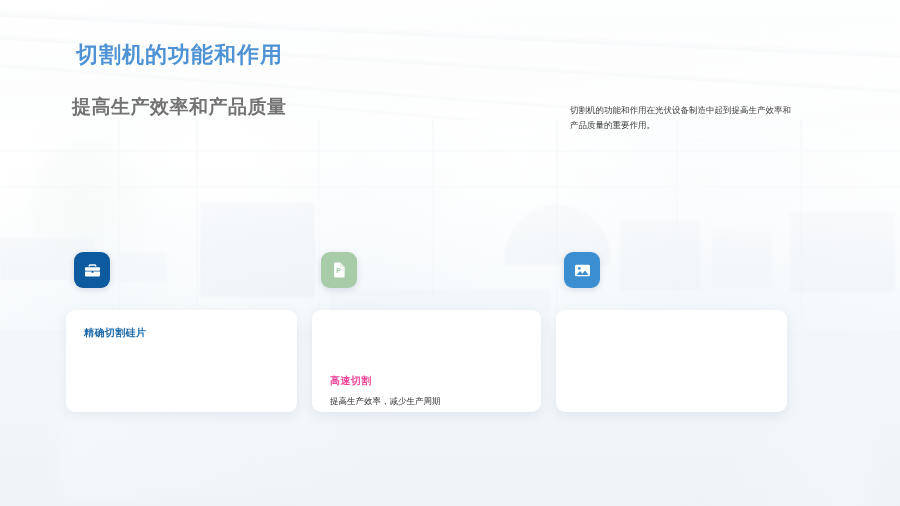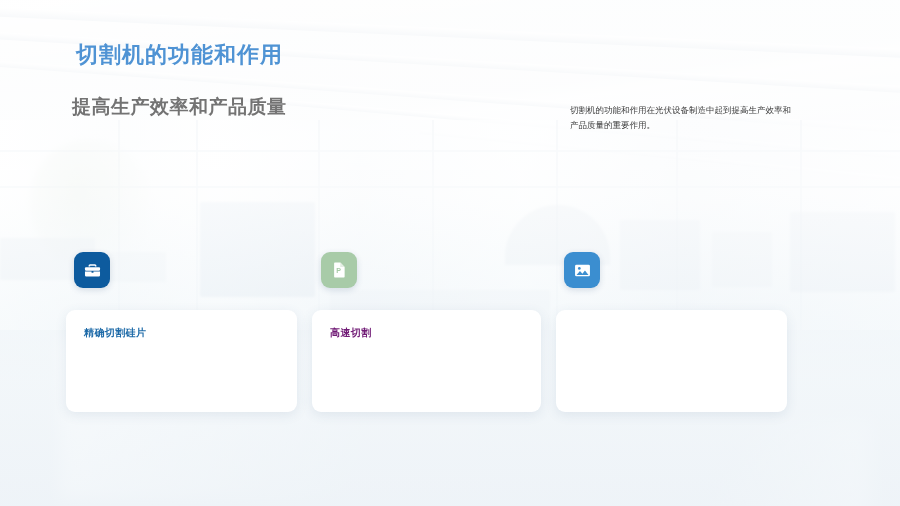--- a/index.html
+++ b/index.html
@@ -227,20 +227,21 @@
           <path d="M4.4 17.6l4.4-5 3.1 3.4 3.2-4 4.5 5.6z" fill="#3b8ed0"></path>
         </svg>
       </span>
     </div>
 
     <div class="card" style="left:66px; top:310px; width:231px;">
       <div class="card-title" style="color:#1d6aa8;">精确切割硅片</div>
     </div>
 
     <div class="card" style="left:312px; top:310px; width:229px;">
-      <div class="card-title" style="color:#701a75;">高速切割</div>
+      <div class="card-title" style="color:#ec4899;margin-top:48px;">高速切割</div>
+      <div class="card-desc">提高生产效率，减少生产周期</div>
     </div>
 
     <div class="card" style="left:556px; top:310px; width:231px;">
     </div>
 
   </div>
 </div>
 
 </body></html>

